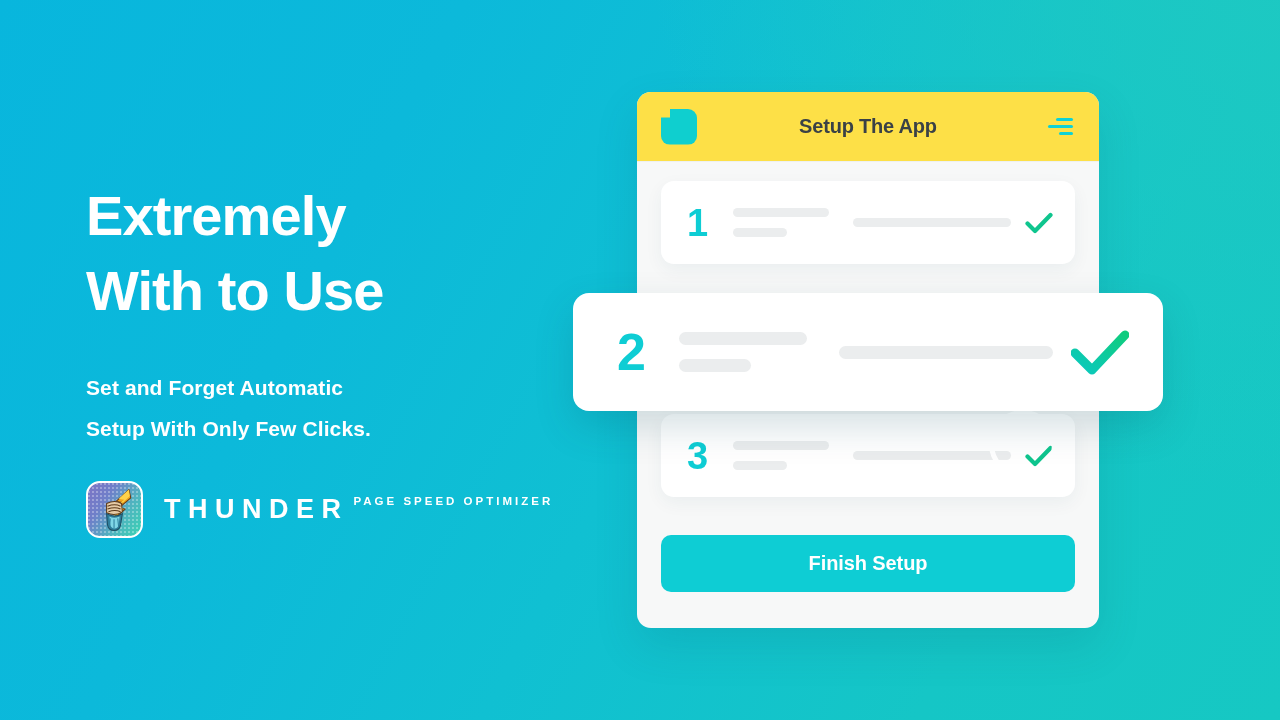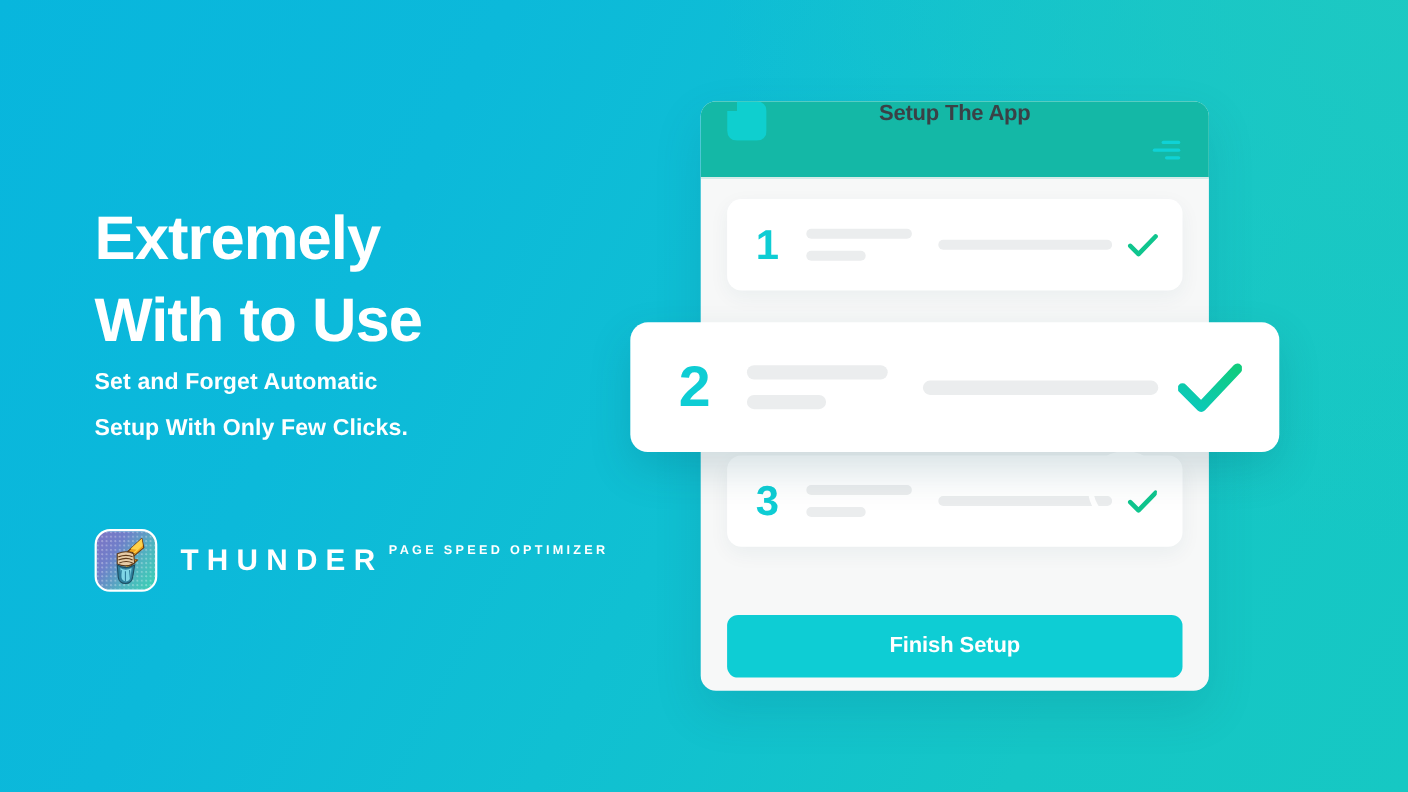--- a/index.html
+++ b/index.html
@@ -21,20 +21,21 @@
   
   .left {
     position:absolute; left:86px; top:178px; width:470px;
   }
   .headline {
     font-size:56px; line-height:1.34; font-weight:700;
     color:#ffffff; letter-spacing:-0.9px;
   }
   .headline .l2 { display:block; }
   .subhead {
+    margin-top:40px;
     font-size:21px; line-height:1.95; font-weight:700;
     color:#ffffff; letter-spacing:0.1px;
   }
   .subhead .s2 { display:block; }
 
   
   .logo-lockup {
     position:absolute; left:0px; top:303px;
     display:flex; align-items:center; gap:21px;
   }
@@ -64,26 +65,25 @@
   
   .phone {
     position:absolute; left:637px; top:92px;
     width:462px; height:536px;
     background:#f7f8f8;
     border-radius:14px;
     box-shadow:0 18px 44px rgba(6,80,99,0.13);
     overflow:hidden;
   }
   .phone-header {
-    height:70px; background:#14b8a6;
-    display:flex; 
+    height:70px; background:#fde047;
+    display:flex; align-items:center;
     padding:0 26px 0 24px;
     border-bottom:1px solid #eef1f1;
     position:relative;
-    flex-direction:column;
   }
   .app-logo {
     width:36px; height:36px; flex:0 0 auto;
     background:#0fcfcf;
     border-radius:9px;
     -webkit-clip-path: polygon(0 9px, 9px 9px, 9px 0, 100% 0, 100% 100%, 0 100%);
     clip-path: polygon(0 9px, 9px 9px, 9px 0, 100% 0, 100% 100%, 0 100%);
   }
   .app-title {
     position:absolute; left:0; right:0; text-align:center;
@@ -138,21 +138,21 @@
   .step-hi .bar.long { max-width:214px; height:13px; border-radius:7px; }
   .step-hi .tick { width:62px; }
 
   .ring {
     position:absolute; width:68px; height:68px;
     border:5px solid #ffffff; border-radius:50%;
     left:352px; top:318px; z-index:2;
   }
 
   .finish-btn {
-    position:absolute; left:24px; right:24px; bottom:12px;
+    position:absolute; left:24px; right:24px; bottom:36px;
     height:57px; background:#0ecdd4; border-radius:10px;
     display:flex; align-items:center; justify-content:center;
     color:#ffffff; font-size:20px; font-weight:700; letter-spacing:-0.1px;
     border:none; cursor:pointer; font-family:inherit;
   }
 </style>
 </head>
 <body>
 
 <div id="stage">

